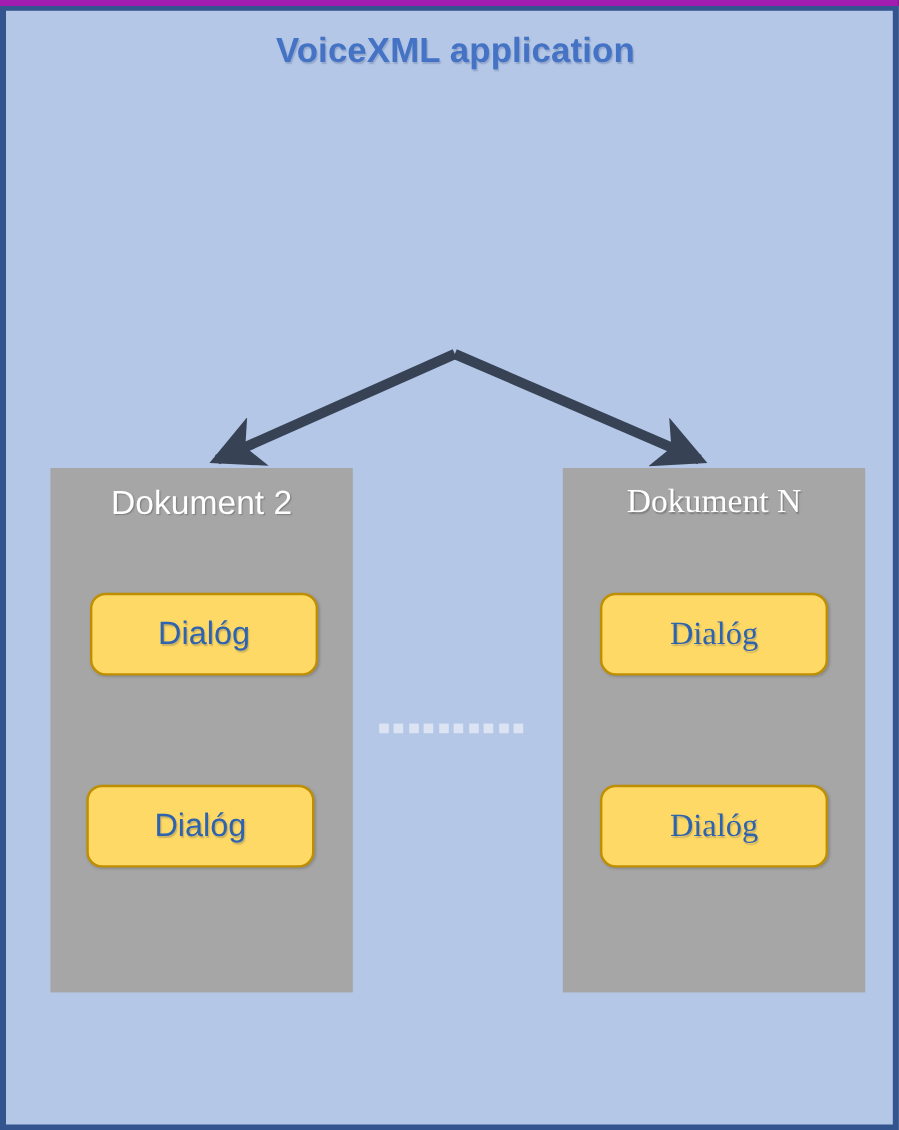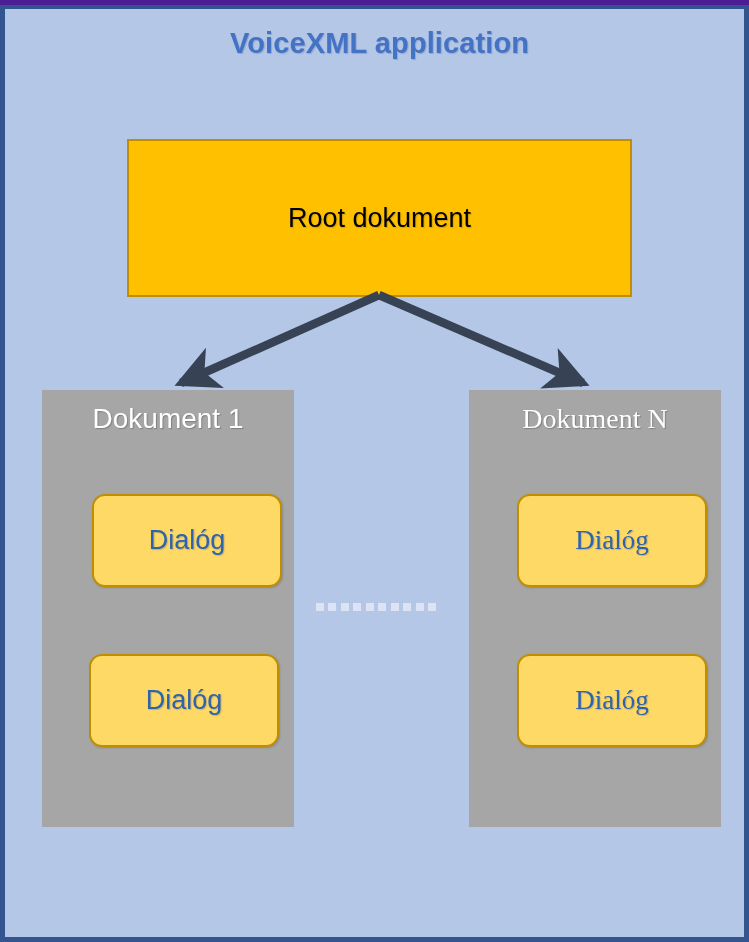--- a/index.html
+++ b/index.html
@@ -14,21 +14,21 @@
     font-family: "Liberation Sans", sans-serif;
   }
 
   
   #slide {
     position: absolute;
     left: 0;
     top: 0;
     width: 749px;
     height: 942px;
-    background: #4c1d95;
+    background: #a21caf;
     box-sizing: border-box;
   }
 
   #slide-border {
     position: absolute;
     left: 0px;
     top: 5px;
     width: 749px;
     height: 937px;
     box-sizing: border-box;
@@ -105,30 +105,29 @@
     color: #FFFFFF;
     font-weight: 400;
     white-space: nowrap;
     text-shadow: 1px 1px 1px rgba(90,90,90,0.5);
   }
 
   
   .dialog-box {
     position: absolute;
     width: 190px;
-    height: 93px;
+    height: 69px;
     box-sizing: border-box;
     background: #FFD966;
     border: 2px solid #BF8F00;
     border-radius: 13px;
     display: flex;
     align-items: center;
     justify-content: center;
     box-shadow: 1px 1px 2px rgba(90,90,90,0.35);
-    margin-left: 17px;
   }
   .dialog-box .box-label {
     font-size: 27px;
     color: #2E63B0;
     font-weight: 400;
     text-shadow: 1px 1px 1px rgba(150,140,90,0.5);
   }
   #dialog-l-1 { left: 33px; top: 104px; }
   #dialog-l-2 { left: 30px; top: 264px; }
   #dialog-r-1 { left: 31px; top: 104px; }
@@ -152,38 +151,35 @@
   }
 </style>
 </head>
 <body>
 
 <div id="slide">
   <div id="slide-border">
 
     <div id="app-title">VoiceXML application</div>
 
-    <div id="root-doc">
-      <span class="box-label">Root dokument</span>
-    </div>
 
     <svg id="connectors" viewBox="0 0 749 942" xmlns="http://www.w3.org/2000/svg">
       <defs>
         <marker id="arrowhead" viewBox="0 0 10 10" refX="8.4" refY="5" markerWidth="5.2" markerHeight="5.2" orient="auto-start-reverse">
           <path d="M 0 0 L 10 5 L 0 10 L 2.6 5 z" fill="#374254"></path>
         </marker>
       </defs>
 
       <line x1="374" y1="286" x2="176" y2="374" stroke="#374254" stroke-width="8.5" marker-end="url(#arrowhead)"></line>
 
       <line x1="374" y1="286" x2="578" y2="374" stroke="#374254" stroke-width="8.5" marker-end="url(#arrowhead)"></line>
     </svg>
 
     <div class="doc-col" id="doc-col-left">
-      <div class="doc-title">Dokument 1</div>
+      <div class="doc-title">Dokument 2</div>
       <div class="dialog-box" id="dialog-l-1">
         <span class="box-label">Dialóg</span>
       </div>
       <div class="dialog-box" id="dialog-l-2">
         <span class="box-label">Dialóg</span>
       </div>
     </div>
 
     <div class="doc-col" id="doc-col-right">
       <div class="doc-title">Dokument N</div>

